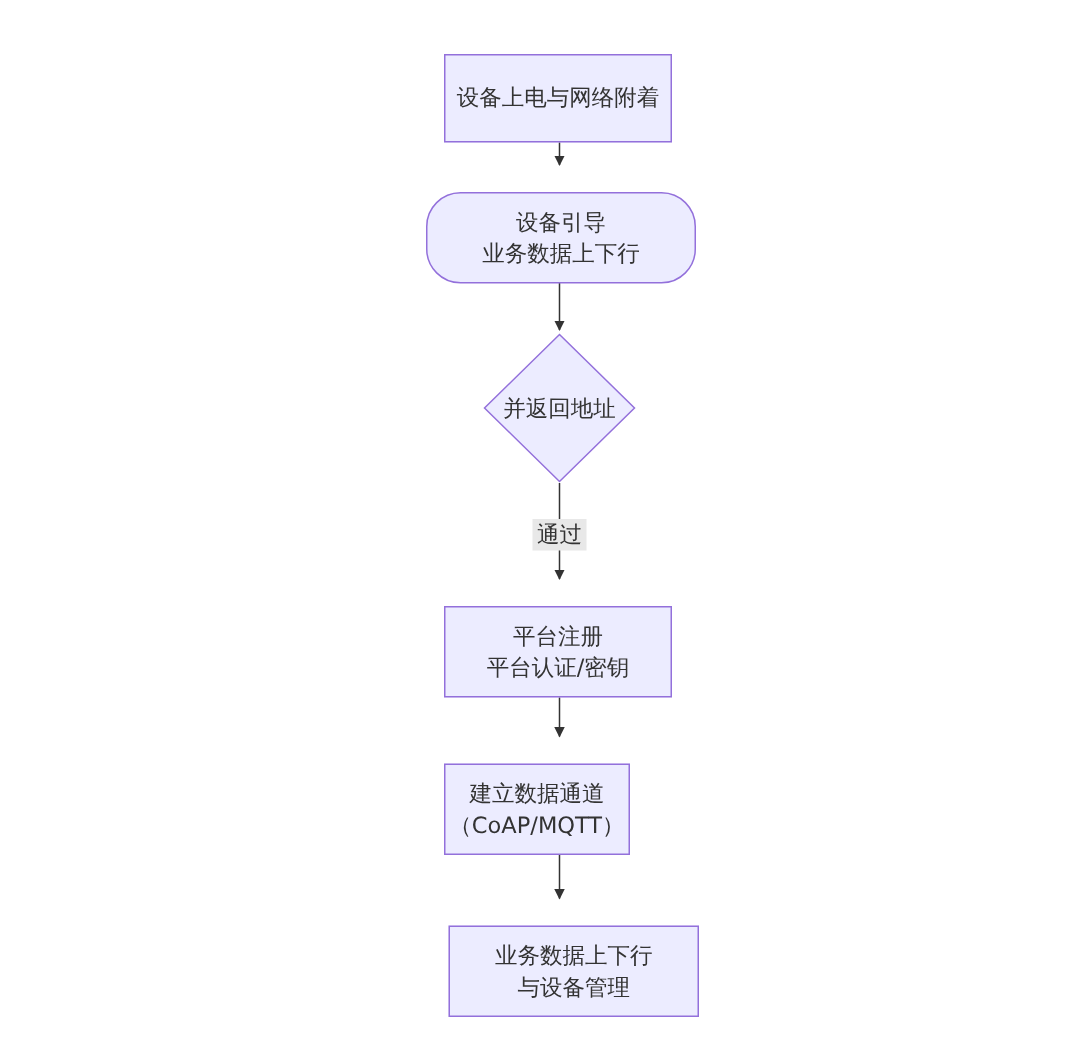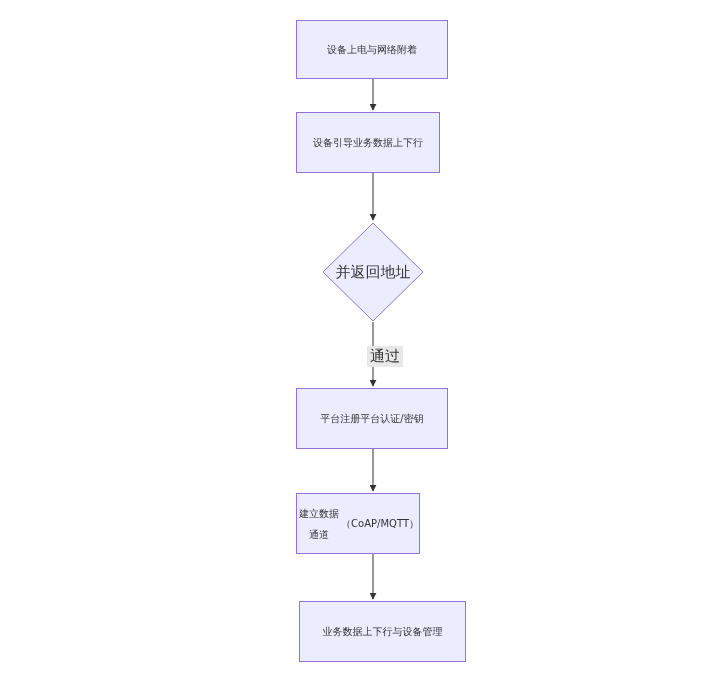--- a/index.html
+++ b/index.html
@@ -27,27 +27,28 @@
     left:0;top:0;
     width:726px;height:700px;
     pointer-events:none;
   }
   .node{
     position:absolute;
     box-sizing:border-box;
     background:var(--node-fill);
     border:1px solid var(--node-border);
     color:var(--text-color);
-    font-size:10px;
+    font-size:15px;
     line-height:21px;
     display:flex;
-    flex-direction:row;
+    flex-direction:column;
     align-items:center;
     justify-content:center;
     text-align:center;
+    margin-top:16px;
   }
   .diamond-wrap{
     position:absolute;
     display:flex;
     align-items:center;
     justify-content:center;
   }
   .diamond-wrap svg{
     position:absolute;
     left:0;top:0;
@@ -62,21 +63,20 @@
   .edge-label{
     position:absolute;
     transform:translateX(-50%);
     background:var(--edge-label-bg);
     color:var(--text-color);
     font-size:15px;
     line-height:19px;
     padding:1px 3px;
     text-align:center;
     white-space:nowrap;
-    margin-left:12px;
   }
 </style>
 </head>
 <body>
 
 <div class="canvas">
 
   <svg class="edges-svg" viewBox="0 0 726 700">
     <defs>
       <marker id="arrowhead" viewBox="0 0 10 10" refX="9" refY="5" markerWidth="7" markerHeight="7" orient="auto-start-reverse">
@@ -87,21 +87,21 @@
     <line x1="373" y1="173" x2="373" y2="220" stroke="#333333" stroke-width="1" marker-end="url(#arrowhead)"></line>
     <line x1="373" y1="322" x2="373" y2="386" stroke="#333333" stroke-width="1" marker-end="url(#arrowhead)"></line>
     <line x1="373" y1="449" x2="373" y2="491" stroke="#333333" stroke-width="1" marker-end="url(#arrowhead)"></line>
     <line x1="373" y1="554" x2="373" y2="599" stroke="#333333" stroke-width="1" marker-end="url(#arrowhead)"></line>
   </svg>
 
   <div class="node" style="left:296px;top:20px;width:152px;height:59px;">
     <span>设备上电与网络附着</span>
   </div>
 
-  <div class="node" style="left:296px;top:112px;width:144px;height:61px;">
+  <div class="node" style="left:284px;top:112px;width:180px;height:61px;border-radius:23px;">
     <span>设备引导</span>
     <span>业务数据上下行</span>
   </div>
 
   <div class="diamond-wrap" style="left:322px;top:222px;width:102px;height:100px;">
     <svg width="102" height="100" viewBox="0 0 102 100">
       <polygon points="51,1 101,50 51,99 1,50" fill="#ECECFF" stroke="#9370DB" stroke-width="1"></polygon>
     </svg>
     <div class="diamond-label">并返回地址</div>
   </div>

